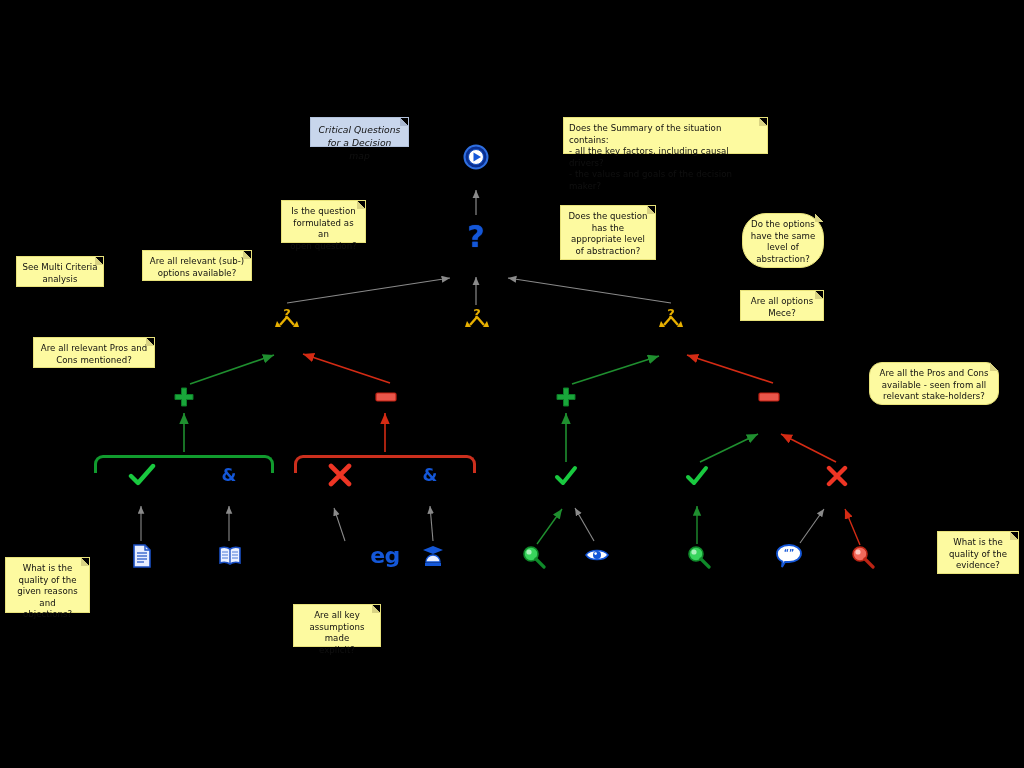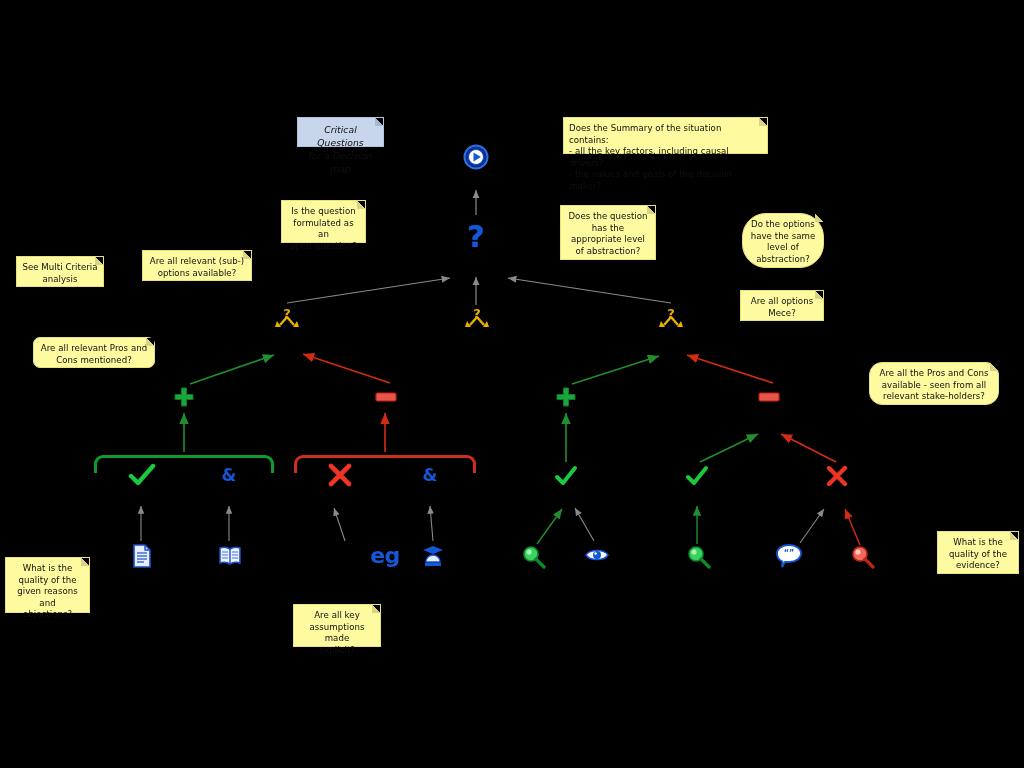--- a/index.html
+++ b/index.html
@@ -348,21 +348,21 @@
     </svg>
   </div>
   <div class="node" style="left:850px; top:544px; width:26px; height:26px;">
     <svg width="24" height="24" viewBox="0 0 24 24">
       <circle cx="9" cy="9" r="7" fill="#f26a5c" stroke="#bd2414" stroke-width="1.6"></circle>
       <circle cx="7" cy="7" r="2.6" fill="#ffd7d1" opacity="0.85"></circle>
       <line x1="14" y1="14" x2="22" y2="22" stroke="#bd2414" stroke-width="3.2" stroke-linecap="round"></line>
     </svg>
   </div>
 
-  <div class="note blue" style="left:297px; top:117px; width:87px; height:30px;font-style:italic;">
+  <div class="note blue" style="left:310px; top:117px; width:99px; height:30px;font-style:italic;">
     <span class="dogear"></span>
     <div>Critical Questions</div>
     <div>for a Decision map</div>
   </div>
 
   <div class="note" style="left:563px; top:117px; width:205px; height:37px; text-align:left;">
     <span class="dogear"></span>
     <div>Does the Summary of the situation contains:</div>
     <div>- all the key factors, including causal drivers?</div>
     <div>- the values and goals of the decision maker?</div>
@@ -402,21 +402,21 @@
     <div>See Multi Criteria</div>
     <div>analysis</div>
   </div>
 
   <div class="note" style="left:142px; top:250px; width:110px; height:31px;">
     <span class="dogear"></span>
     <div>Are all relevant (sub-)</div>
     <div>options available?</div>
   </div>
 
-  <div class="note" style="left:33px; top:337px; width:122px; height:31px;border-radius:7px;">
+  <div class="note" style="left:33px; top:337px; width:122px; height:31px;">
     <span class="dogear"></span>
     <div>Are all relevant Pros and</div>
     <div>Cons mentioned?</div>
   </div>
 
   <div class="note" style="left:869px; top:362px; width:130px; height:43px;border-radius:13px;">
     <span class="dogear"></span>
     <div>Are all the Pros and Cons</div>
     <div>available - seen from all</div>
     <div>relevant stake-holders?</div>

